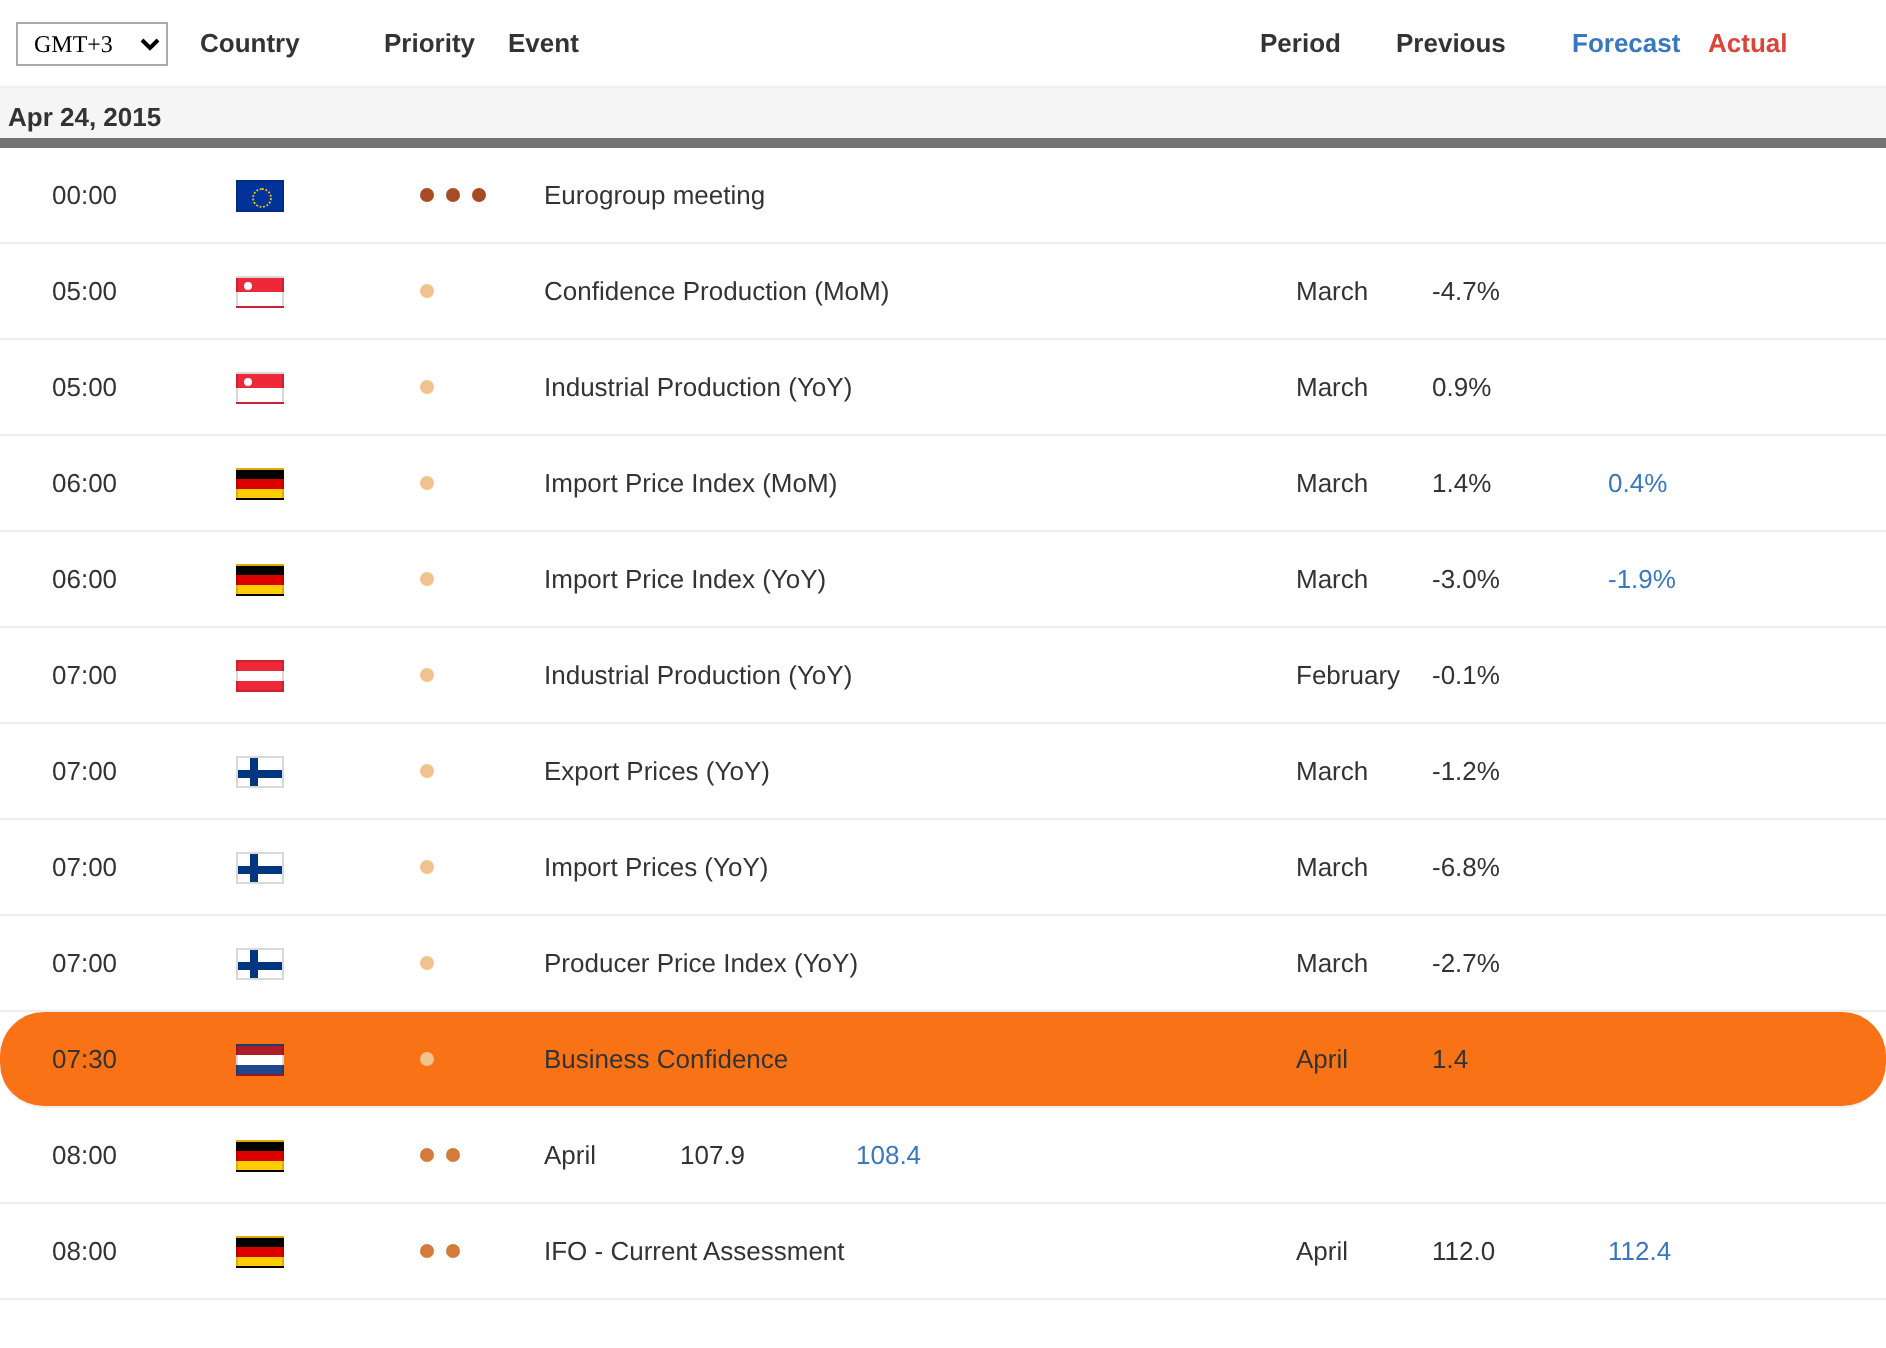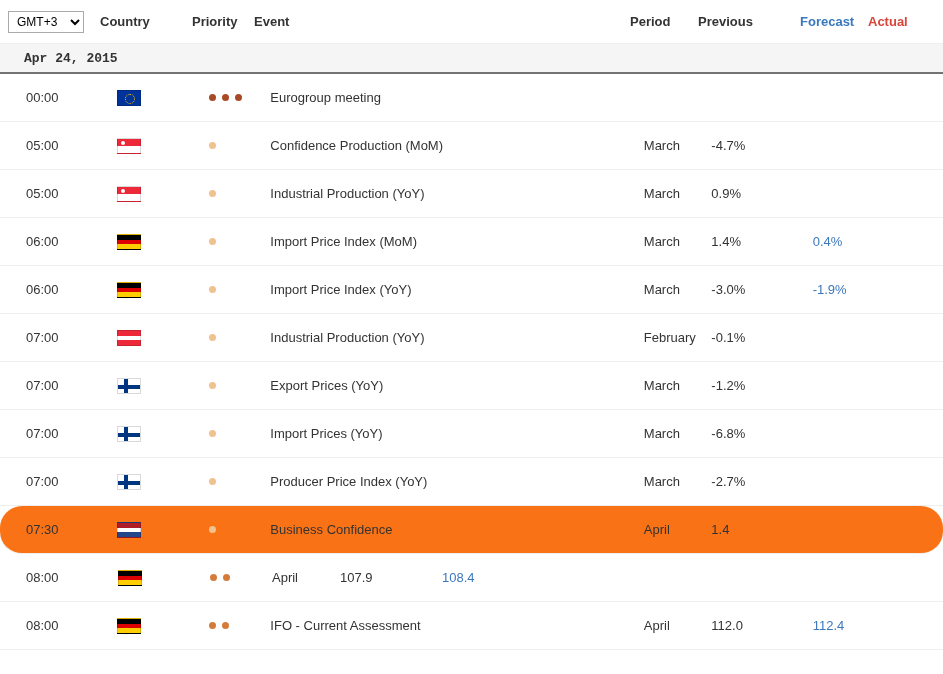--- a/index.html
+++ b/index.html
@@ -17,41 +17,41 @@
     height: 44px;
     border-bottom: 1px solid #eee;
     font-weight: 700;
     color: #333;
   }
   .col-time { width: 100px; padding-left: 8px; }
   .col-country { width: 92px; }
   .col-priority { width: 62px; }
   .col-event { width: 376px; }
   .col-period { width: 68px; }
-  .col-previous { width: 102px; text-align: left; }
+  .col-previous { width: 88px; text-align: left; }
   .col-forecast { width: 68px; text-align: left; }
   .col-actual { width: 45px; text-align: right; padding-right: 15px; }
   .header-row .col-forecast { color: #3a78bd; }
   .header-row .col-actual { color: #d9453a; }
   .tz-select {
     font-size: 12px;
     padding: 2px 4px;
     width: 76px;
     height: 22px;
     border: 1px solid #aaa;
     background: #fff;
+    font-family: Liberation Serif, serif;
   }
   .date-row {
     height: 30px;
     line-height: 30px;
     font-weight: 700;
     background: #f5f5f5;
-    border-bottom: 2px solid #737373;
-    padding-left: 24px;
-    font-family: Liberation Mono, monospace;
+    border-bottom: 5px solid #737373;
+    padding-left: 4px;
   }
   .data-row {
     display: flex;
     align-items: center;
     min-height: 48px;
     padding: 6px 18px;
     border-bottom: 1px solid #eee;
   }
   .data-row.highlight { background: #f97316; border-radius: 22px; }
   .data-row .col-time { color: #333; }

